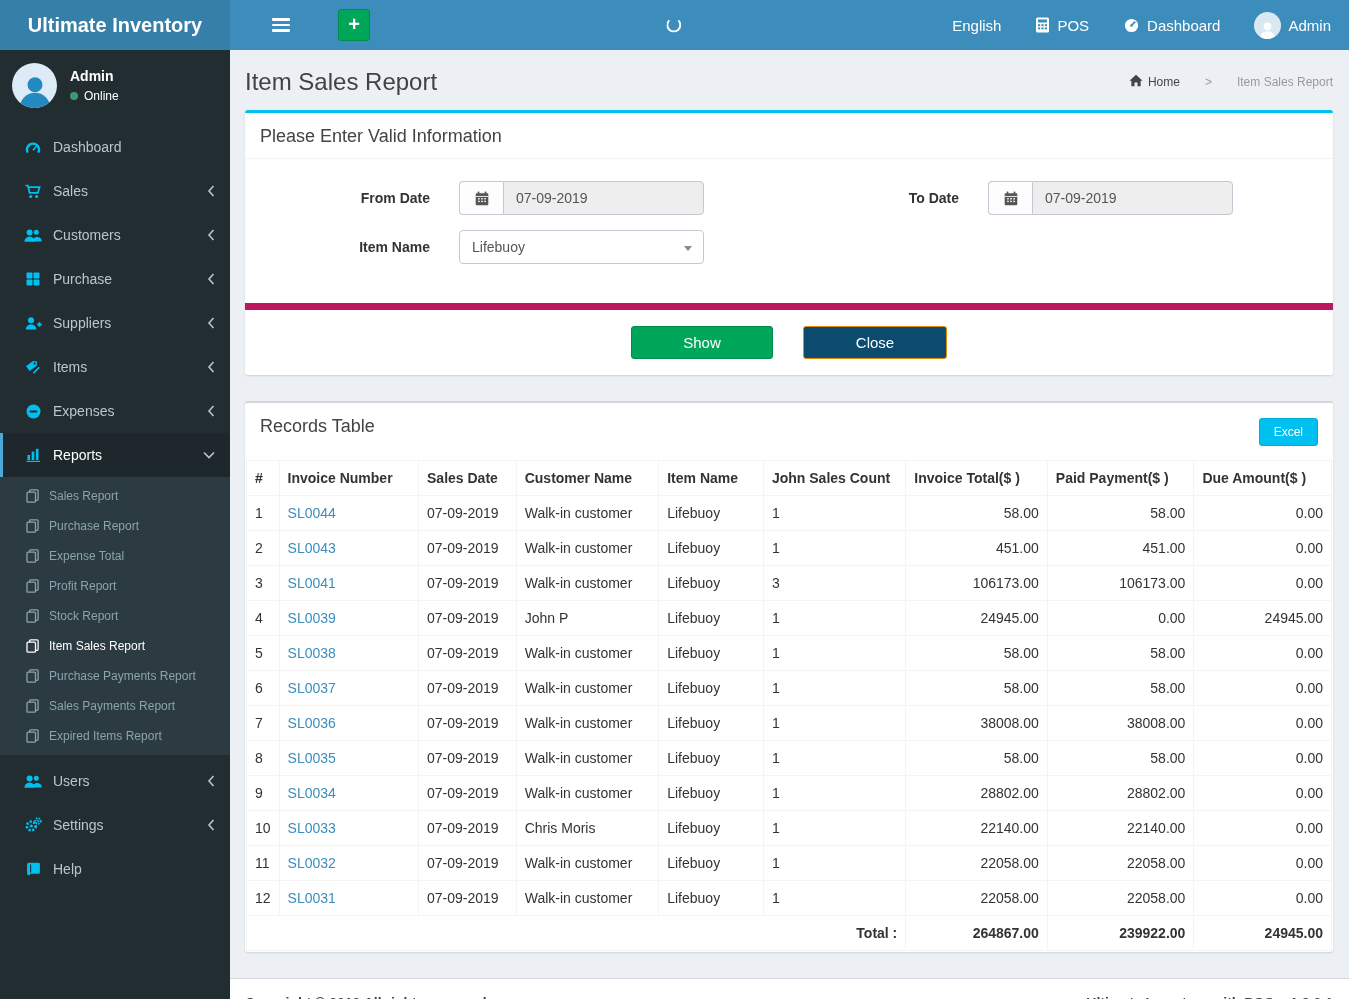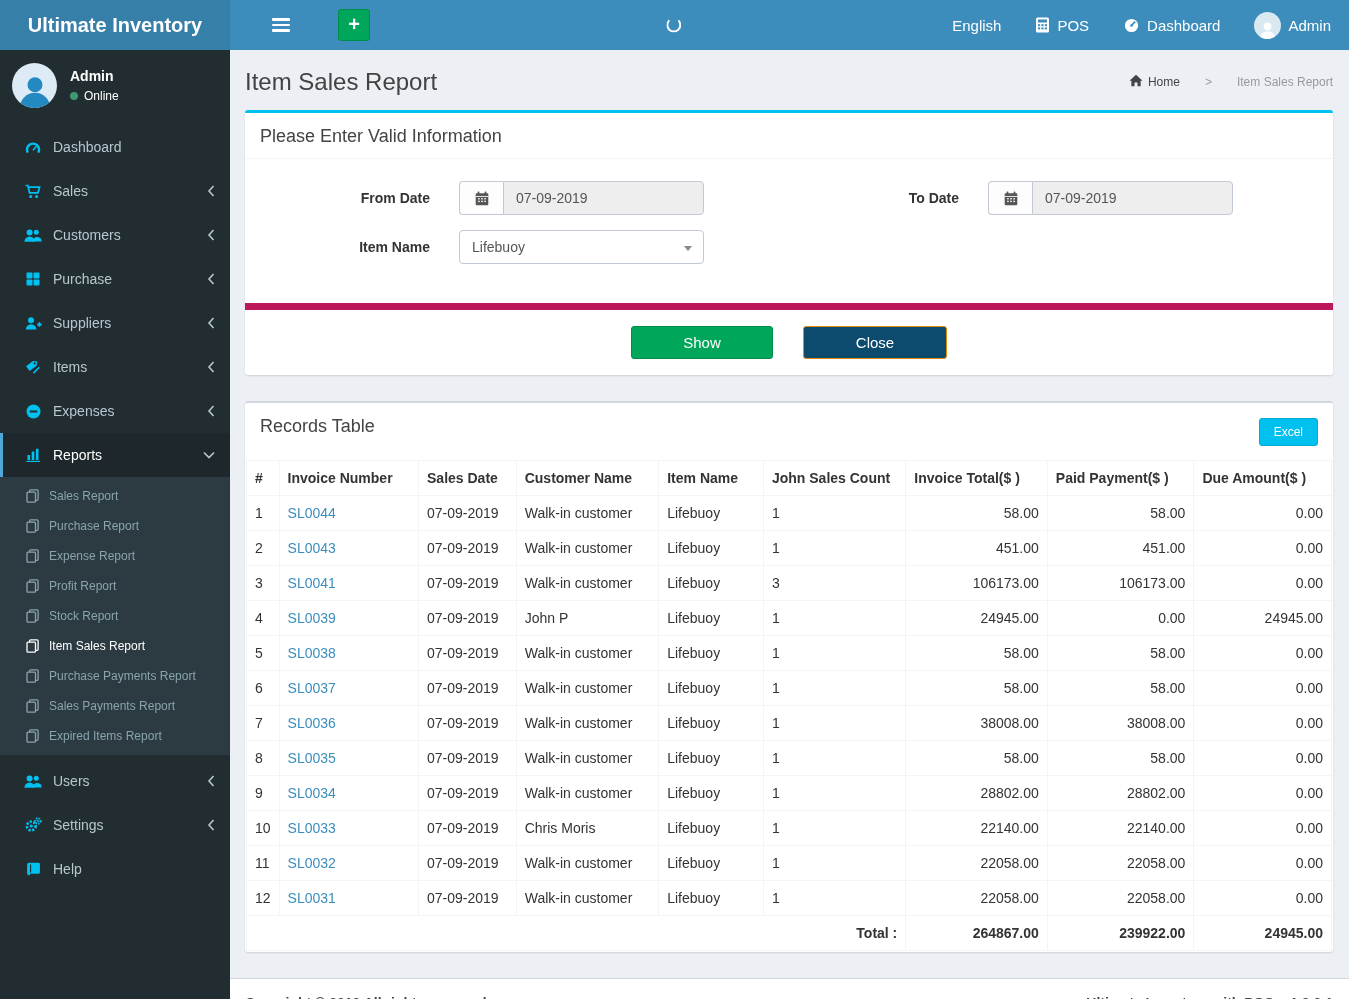--- a/index.html
+++ b/index.html
@@ -303,21 +303,21 @@
           </span>
         <span>Purchase Report</span>
       </li>
       <li>
         <span class="smi-icon">
             <svg width="13" height="14" viewBox="0 0 13 14">
               <rect x="3.6" y="0.8" width="8.5" height="10.5" rx="1" fill="none" stroke="currentColor" stroke-width="1.3"></rect>
               <rect x="1" y="3.2" width="8.5" height="10" rx="1" fill="#2c3b41" stroke="currentColor" stroke-width="1.3"></rect>
             </svg>
           </span>
-        <span>Expense Report</span>
+        <span>Expense Total</span>
       </li>
       <li>
         <span class="smi-icon">
             <svg width="13" height="14" viewBox="0 0 13 14">
               <rect x="3.6" y="0.8" width="8.5" height="10.5" rx="1" fill="none" stroke="currentColor" stroke-width="1.3"></rect>
               <rect x="1" y="3.2" width="8.5" height="10" rx="1" fill="#2c3b41" stroke="currentColor" stroke-width="1.3"></rect>
             </svg>
           </span>
         <span>Profit Report</span>
       </li>

